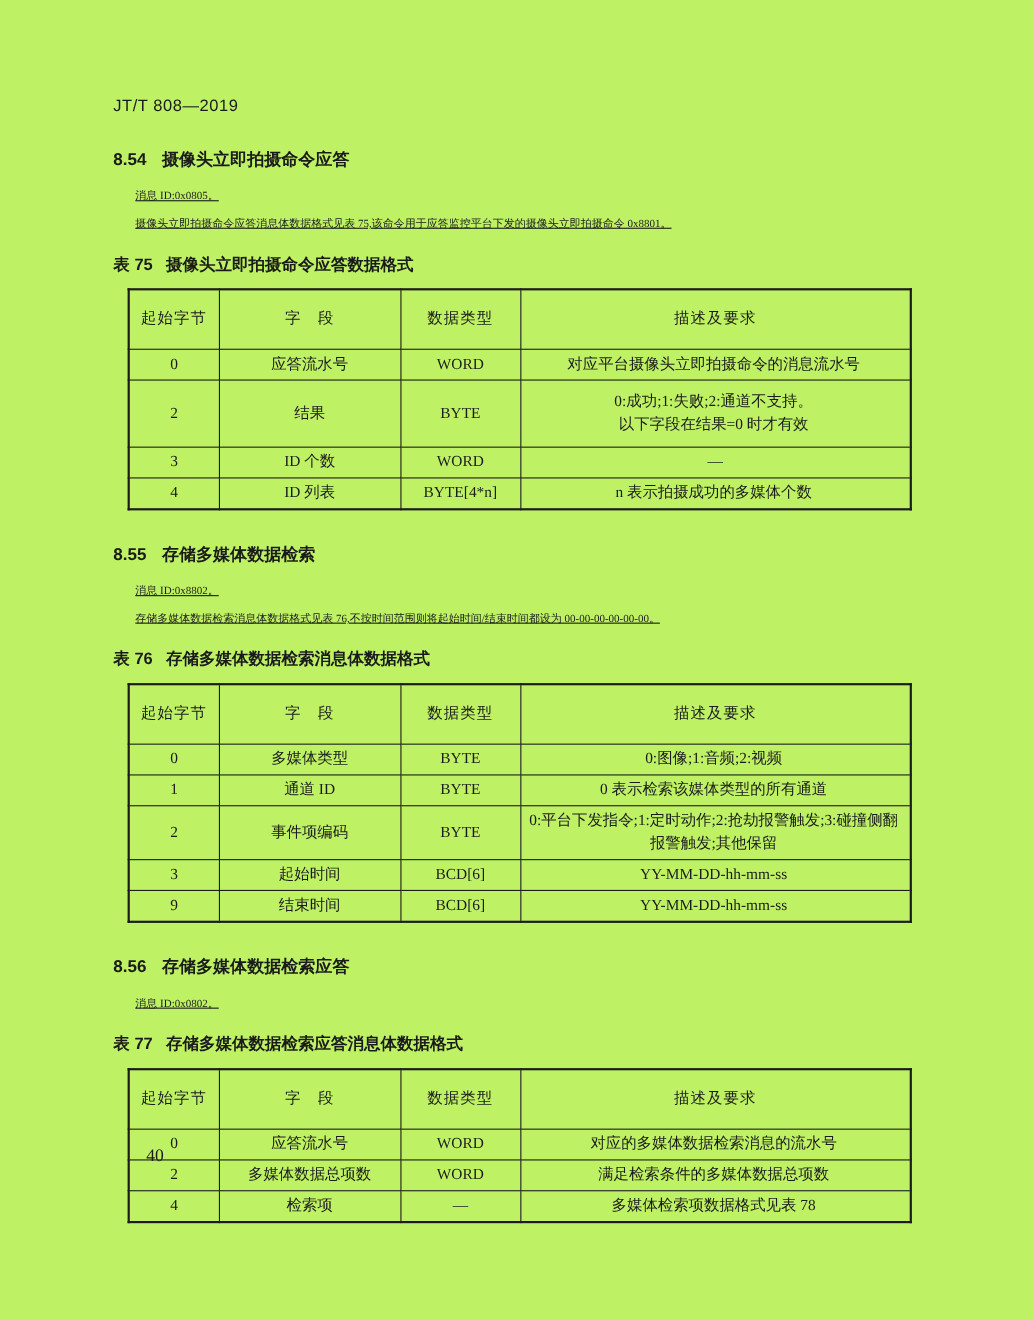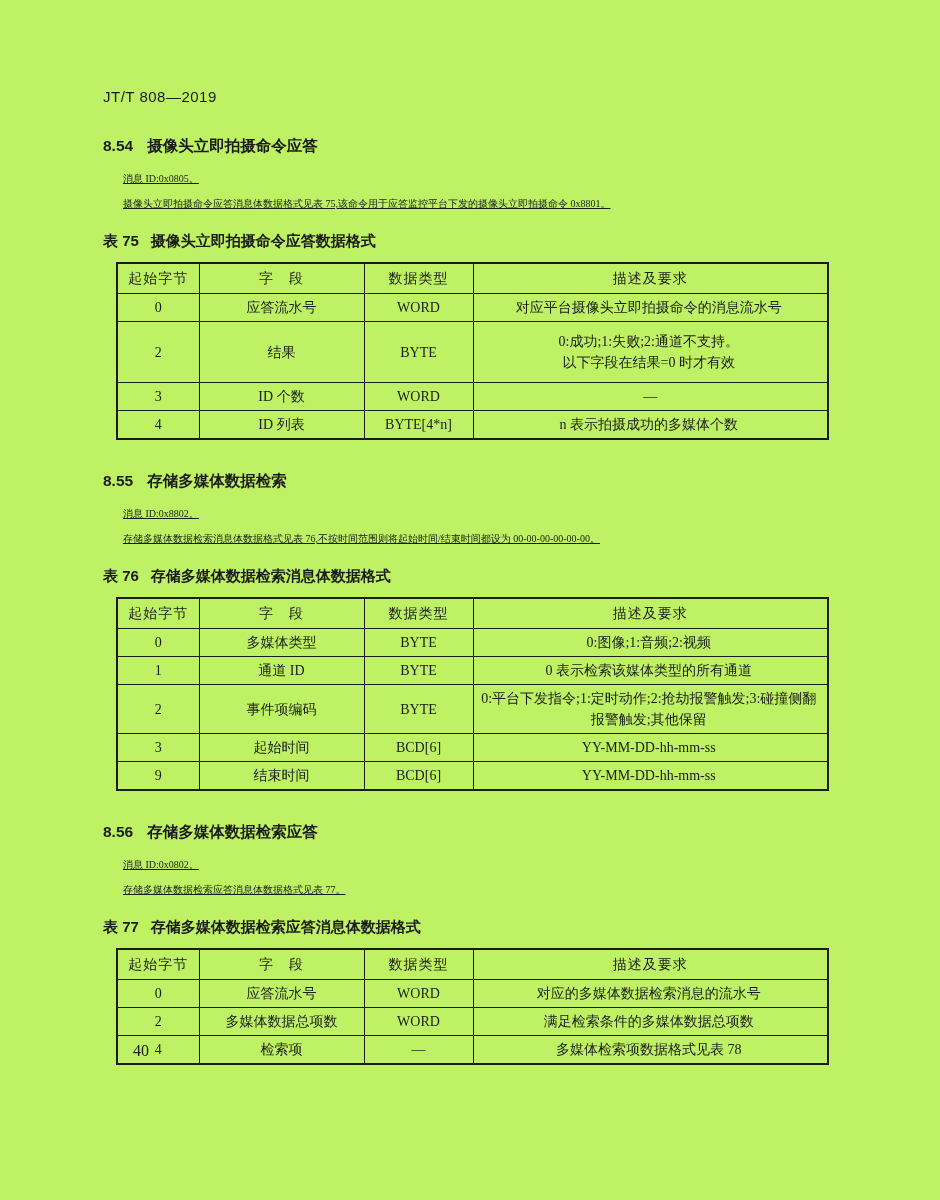--- a/index.html
+++ b/index.html
@@ -66,21 +66,21 @@
   table.datatable th,
   table.datatable td {
     border: 1px solid #1c1c1c;
     line-height: 21px;
     padding: 3px 6px;
     font-weight: normal;
     vertical-align: middle;
   }
   table.datatable th {
     text-align: center;
-    padding: 4px 6px;
+    padding: 16px 6px;
     letter-spacing: 1px;
   }
   table.datatable td.c { text-align: center; }
   table.datatable td.desc {
     text-align: center;
     padding-left: 3px;
     white-space: pre-line;
   }
   table.datatable td.multiline {
     padding-top: 9px;
@@ -208,21 +208,20 @@
               <td class="c">BCD[6]</td>
               <td class="desc">YY-MM-DD-hh-mm-ss</td>
             </tr>
           </tbody>
         </table>
     </section>
 
     <section>
       <h2 class="sec-h"><span class="sec-num">8.56</span><span class="sec-title">存储多媒体数据检索应答</span></h2>
       <p class="para">消息 ID:0x0802。</p>
-      <p class="para">存储多媒体数据检索应答消息体数据格式见表 77。</p>
       <div class="tbl-caption"><span class="cap-label">表 77</span><span class="cap-title">存储多媒体数据检索应答消息体数据格式</span></div>
       <table class="datatable">
         <colgroup>
             <col class="col-a">
             <col class="col-b">
             <col class="col-c">
             <col class="col-d">
           </colgroup>
       <thead>
             <tr>

